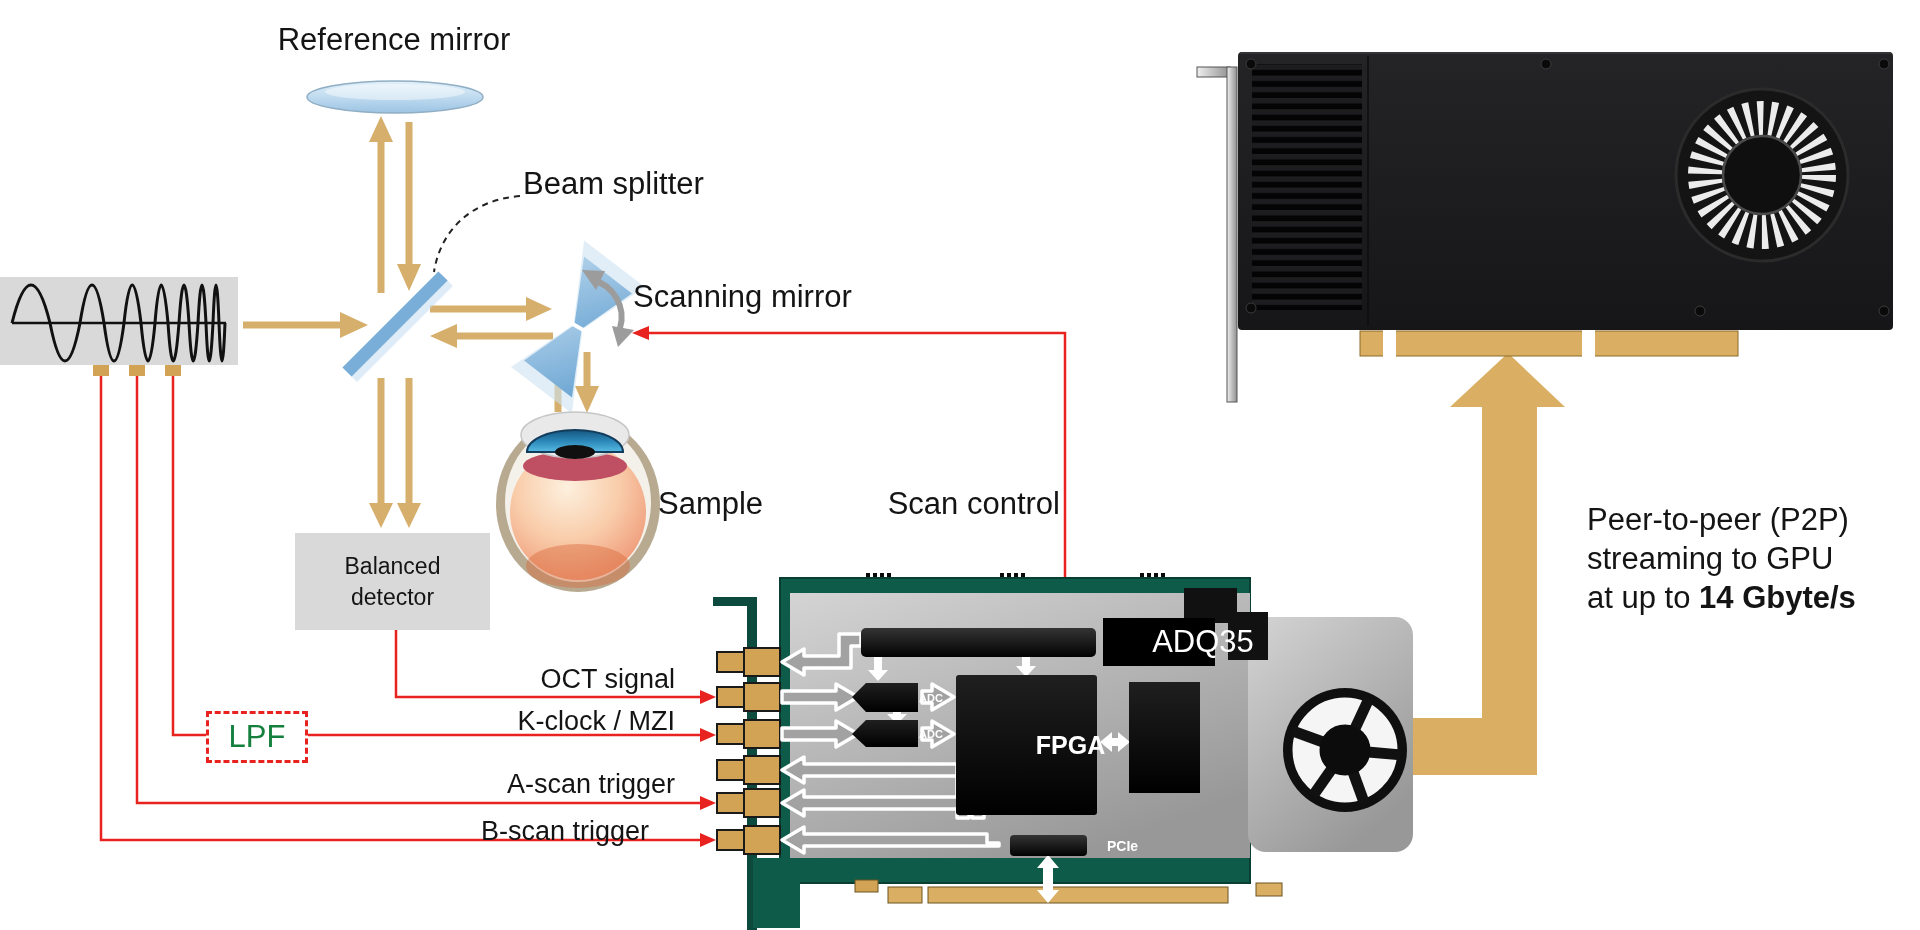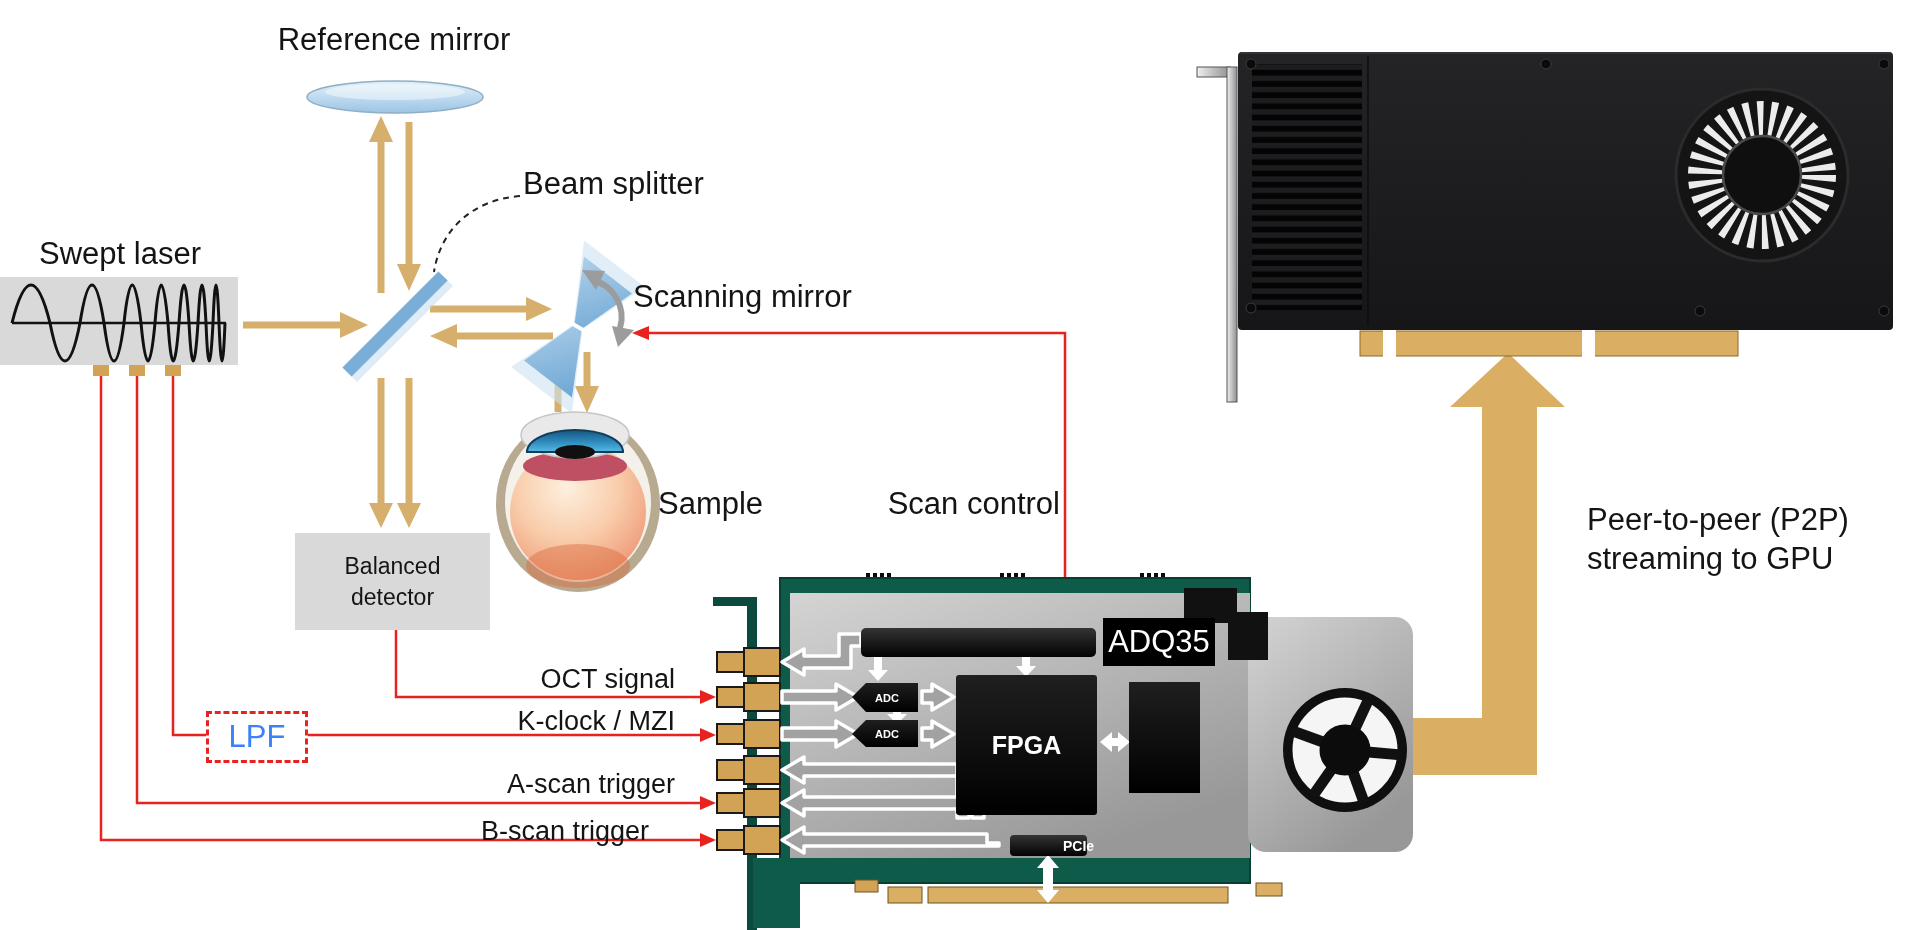--- a/index.html
+++ b/index.html
@@ -6,22 +6,22 @@
   #stage{position:relative;width:1920px;height:930px;overflow:hidden;background:#fff;
          font-family:"Liberation Sans",sans-serif;color:#111;}
   #art{position:absolute;left:0;top:0;z-index:1;}
   .lbl{position:absolute;z-index:3;font-size:31px;line-height:1.15;color:#141414;white-space:nowrap;}
   .lbl.small{font-size:27px;}
   .center{text-align:center;}
   .right{text-align:right;}
   .graybox{position:absolute;z-index:3;background:#D9D9D9;display:flex;flex-direction:column;
            align-items:center;justify-content:center;font-size:23px;line-height:1.32;color:#141414;}
   .lpfbox{position:absolute;z-index:3;border:3px dashed #E8231F;background:#fff;display:flex;
-          align-items:center;justify-content:center;font-size:31px;color:#3b82f6;}
-  .chiplbl{position:absolute;z-index:3;color:#fff;display:flex;align-items:center;justify-content:center;}
+          align-items:center;justify-content:center;font-size:31px;color:#15803d;}
+  .chiplbl{position:absolute;z-index:3;color:#fff;display:flex;align-items:center;justify-content:center;margin-left:44px;}
   .p2p{position:absolute;z-index:3;font-size:31px;line-height:39px;color:#141414;}
   .p2p b{font-weight:bold;}
 </style>
 </head>
 <body>
 
 <div id="stage">
 
 <svg id="art" width="1920" height="930" viewBox="0 0 1920 930">
   <defs>
@@ -291,21 +291,20 @@
     <g>
       <rect x="1360" y="331" width="378" height="25" fill="#DBAF63" stroke="#8a6a28" stroke-width="1"></rect>
       <rect x="1383" y="330" width="13" height="27" fill="#fff"></rect>
       <rect x="1582" y="330" width="13" height="27" fill="#fff"></rect>
     </g>
   </g>
 </svg>
 
 <div class="lbl center" style="left:244px;top:22px;width:300px;">Reference mirror</div>
 <div class="lbl" style="left:523px;top:166px;">Beam splitter</div>
-<div class="lbl center" style="left:0px;top:236px;width:240px;">Swept laser</div>
 <div class="lbl" style="left:633px;top:279px;">Scanning mirror</div>
 <div class="lbl" style="left:658px;top:486px;">Sample</div>
 <div class="lbl right" style="left:860px;top:486px;width:200px;">Scan control</div>
 
 <div class="graybox" style="left:295px;top:533px;width:195px;height:97px;">
   <span>Balanced</span>
   <span>detector</span>
 </div>
 
 <div class="lpfbox" style="left:206px;top:711px;width:96px;height:46px;">
@@ -319,15 +318,16 @@
 
 <div class="chiplbl" style="left:1103px;top:618px;width:112px;height:48px;font-size:31px;">ADQ35</div>
 <div class="chiplbl" style="left:956px;top:675px;width:141px;height:140px;font-size:25px;font-weight:bold;">FPGA</div>
 <div class="chiplbl" style="left:856px;top:683px;width:62px;height:29px;font-size:11px;font-weight:bold;">ADC</div>
 <div class="chiplbl" style="left:856px;top:720px;width:62px;height:27px;font-size:11px;font-weight:bold;">ADC</div>
 <div class="chiplbl" style="left:1010px;top:835px;width:77px;height:21px;font-size:14px;font-weight:bold;padding-left:30px;">PCIe</div>
 
 <div class="p2p" style="left:1587px;top:500px;">
   <div>Peer-to-peer (P2P)</div>
   <div>streaming to GPU</div>
+  <div><span>at up to </span><b>14 Gbyte/s</b></div>
 </div>
 
 </div>
 
 </body></html>

